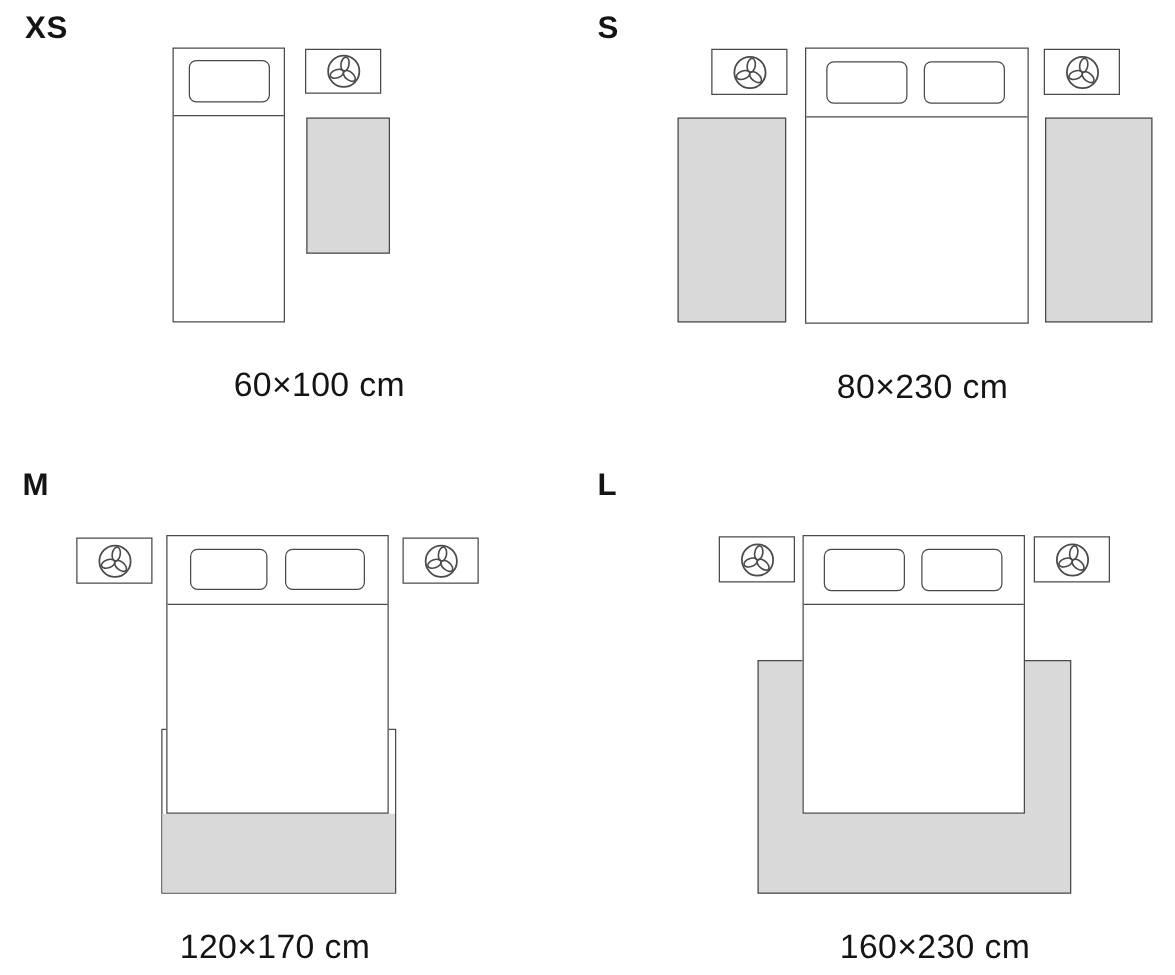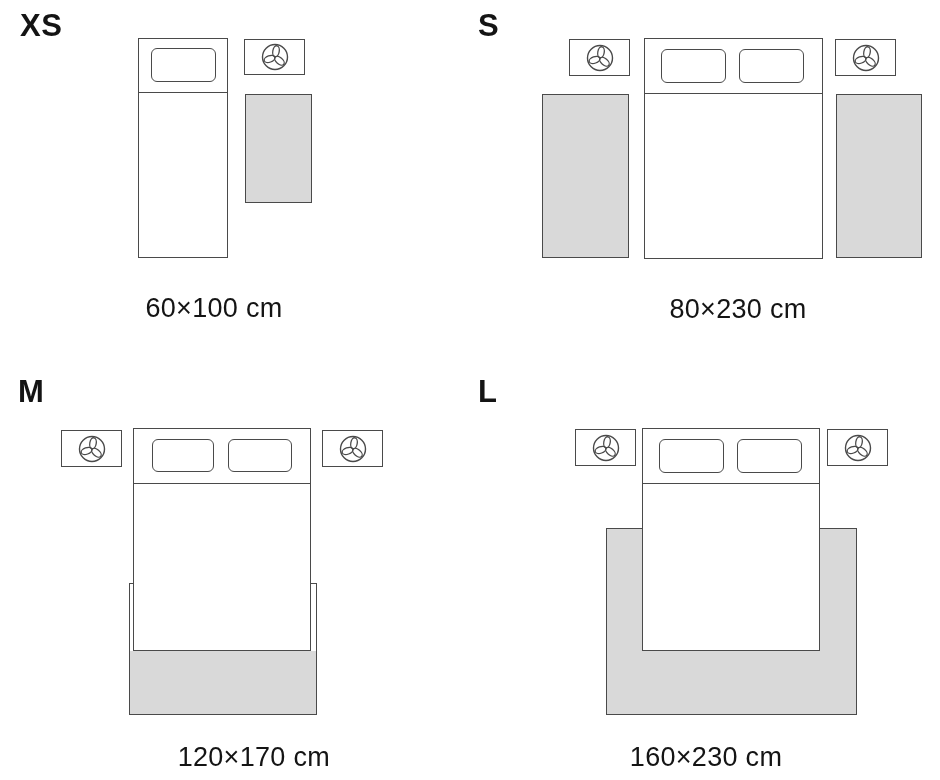--- a/index.html
+++ b/index.html
@@ -11,21 +11,21 @@
   .canvas {
     position: relative;
     width: 940px;
     height: 780px;
     background: var(--background, #ffffff);
     overflow: hidden;
   }
 
   .size-label {
     position: absolute;
-    font-size: 31px;
+    font-size: 25px;
     font-weight: 700;
     color: var(--text, #141414);
     letter-spacing: 0.5px;
     line-height: 1;
   }
   .caption {
     position: absolute;
     width: 220px;
     text-align: center;
     font-size: 27px;
@@ -99,21 +99,21 @@
         <g fill="none" stroke="#4a4a4a" stroke-width="1.3">
           <ellipse cx="15" cy="9.2" rx="3.2" ry="5.6" transform="rotate(10 15 15)"></ellipse>
           <ellipse cx="15" cy="9.2" rx="3.2" ry="5.6" transform="rotate(130 15 15)"></ellipse>
           <ellipse cx="15" cy="9.2" rx="3.2" ry="5.6" transform="rotate(250 15 15)"></ellipse>
         </g>
       </svg>
     </div>
 
     <div class="rug" style="left:245px; top:94px; width:67px; height:109px;"></div>
 
-    <div class="caption" style="left:104px; top:295px;">60×100 cm</div>
+    <div class="caption" style="left:104px; top:295px;text-align:right;">60×100 cm</div>
   </div>
 
   <div>
     <div class="size-label" style="left:478px; top:10px;">S</div>
 
     <div class="nightstand" style="left:569px; top:39px; width:61px; height:37px;">
       <svg class="lamp-svg" width="30" height="30" viewBox="0 0 30 30">
         <circle cx="15" cy="15" r="12.5" fill="none" stroke="#4a4a4a" stroke-width="1.4"></circle>
         <g fill="none" stroke="#4a4a4a" stroke-width="1.3">
           <ellipse cx="15" cy="9.2" rx="3.2" ry="5.6" transform="rotate(10 15 15)"></ellipse>
@@ -174,21 +174,21 @@
       <svg class="lamp-svg" width="30" height="30" viewBox="0 0 30 30">
         <circle cx="15" cy="15" r="12.5" fill="none" stroke="#4a4a4a" stroke-width="1.4"></circle>
         <g fill="none" stroke="#4a4a4a" stroke-width="1.3">
           <ellipse cx="15" cy="9.2" rx="3.2" ry="5.6" transform="rotate(10 15 15)"></ellipse>
           <ellipse cx="15" cy="9.2" rx="3.2" ry="5.6" transform="rotate(130 15 15)"></ellipse>
           <ellipse cx="15" cy="9.2" rx="3.2" ry="5.6" transform="rotate(250 15 15)"></ellipse>
         </g>
       </svg>
     </div>
 
-    <div class="caption" style="left:110px; top:744px;text-align:right;">120×170 cm</div>
+    <div class="caption" style="left:110px; top:744px;">120×170 cm</div>
   </div>
 
   <div>
     <div class="size-label" style="left:478px; top:376px;">L</div>
 
     <div class="nightstand" style="left:575px; top:429px; width:61px; height:37px;">
       <svg class="lamp-svg" width="30" height="30" viewBox="0 0 30 30">
         <circle cx="15" cy="15" r="12.5" fill="none" stroke="#4a4a4a" stroke-width="1.4"></circle>
         <g fill="none" stroke="#4a4a4a" stroke-width="1.3">
           <ellipse cx="15" cy="9.2" rx="3.2" ry="5.6" transform="rotate(10 15 15)"></ellipse>
@@ -210,16 +210,16 @@
       <svg class="lamp-svg" width="30" height="30" viewBox="0 0 30 30">
         <circle cx="15" cy="15" r="12.5" fill="none" stroke="#4a4a4a" stroke-width="1.4"></circle>
         <g fill="none" stroke="#4a4a4a" stroke-width="1.3">
           <ellipse cx="15" cy="9.2" rx="3.2" ry="5.6" transform="rotate(10 15 15)"></ellipse>
           <ellipse cx="15" cy="9.2" rx="3.2" ry="5.6" transform="rotate(130 15 15)"></ellipse>
           <ellipse cx="15" cy="9.2" rx="3.2" ry="5.6" transform="rotate(250 15 15)"></ellipse>
         </g>
       </svg>
     </div>
 
-    <div class="caption" style="left:596px; top:744px;">160×230 cm</div>
+    <div class="caption" style="left:638px; top:744px;">160×230 cm</div>
   </div>
 
 </div>
 
 </body></html>

